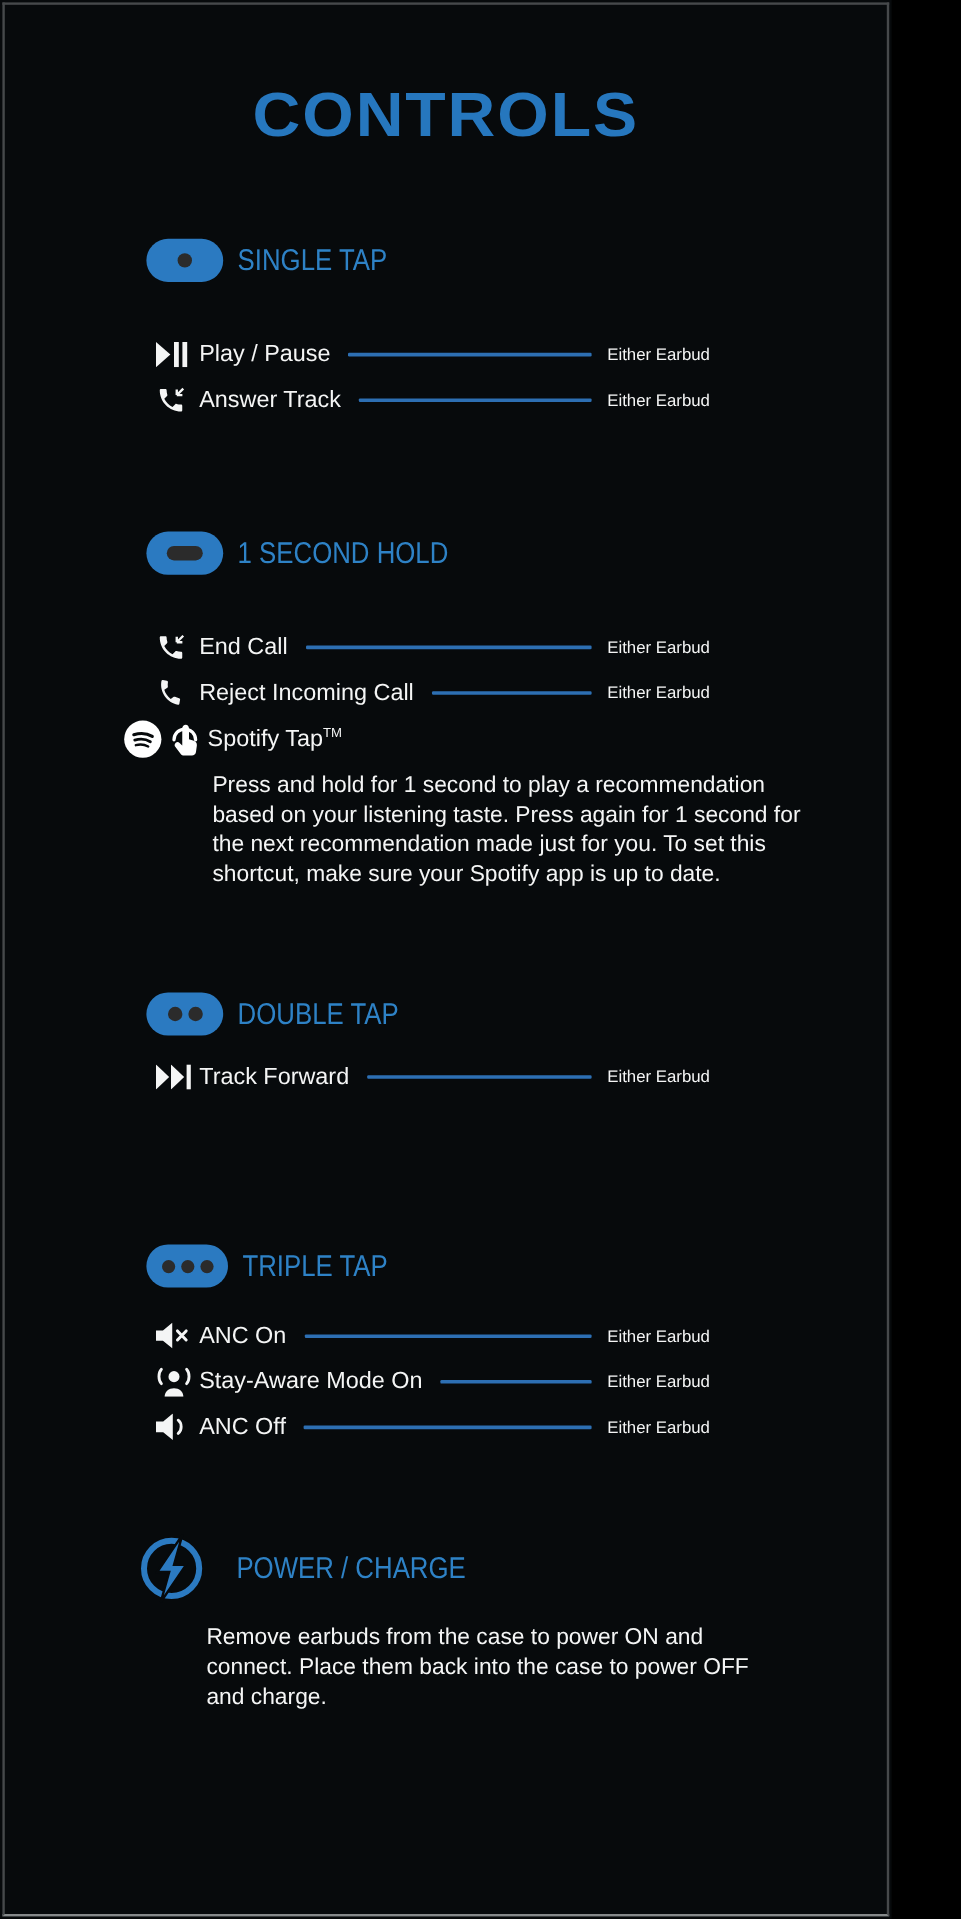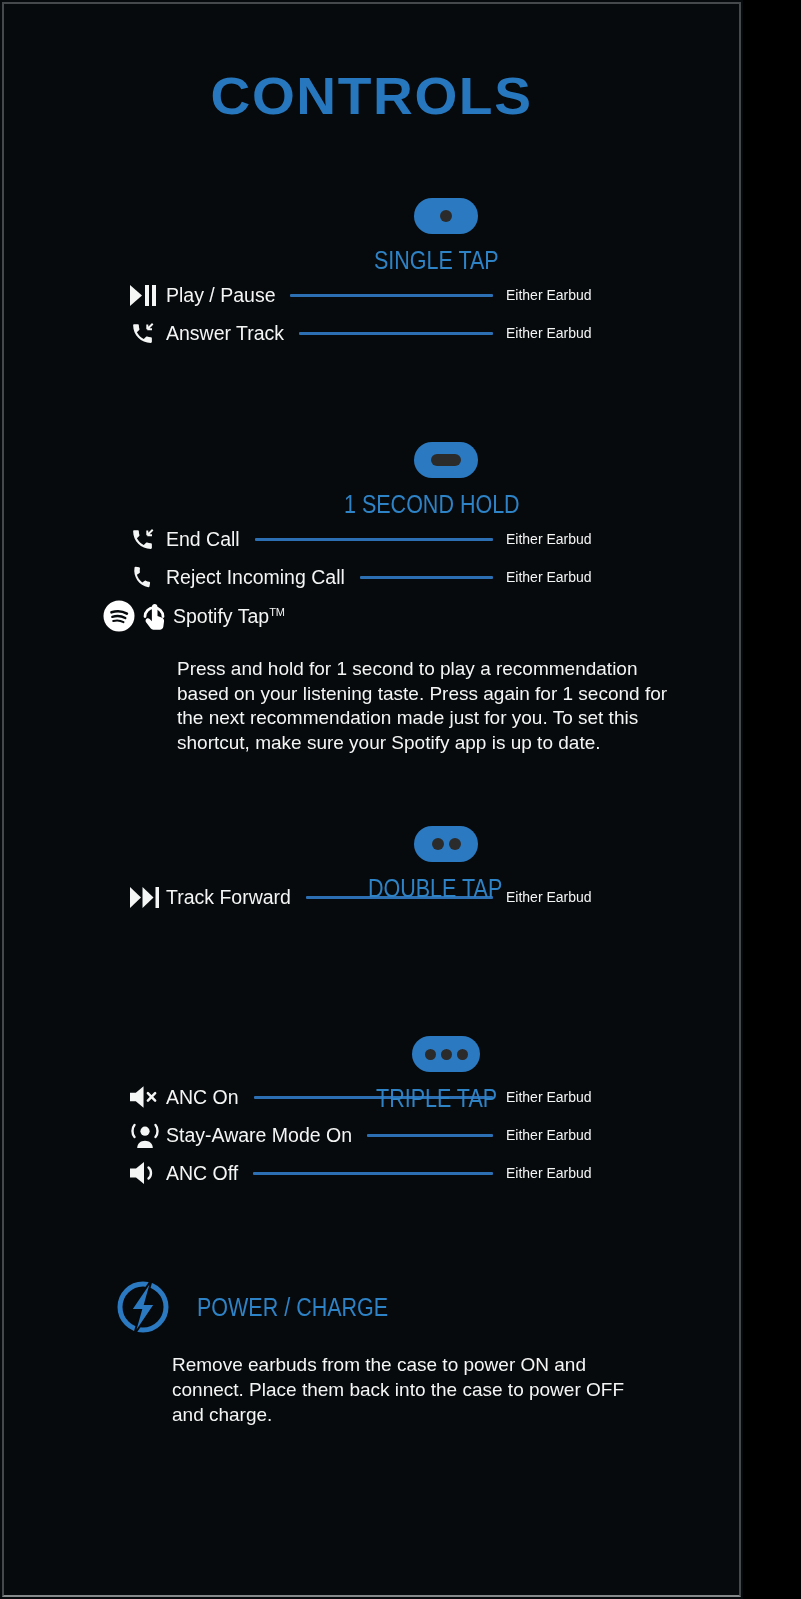--- a/index.html
+++ b/index.html
@@ -15,21 +15,21 @@
     border-bottom-color:#85898a;
     pointer-events:none;
   }
   .title {
     position:absolute; top:66px; left:0; width:100%;
     text-align:center; font-weight:bold; font-size:52px;
     letter-spacing:1.5px; color:#2677be;
     transform:scaleX(1.06);
   }
   .section { position:absolute; left:122px; width:648px; }
-  .sec-head { display:flex; align-items:center; height:38px; gap:12px;flex-direction:column; }
+  .sec-head { display:flex; align-items:center; height:38px; gap:12px; }
   .pill {
     width:64px; height:36px; border-radius:18px; background:#2b7ac1;
     display:flex; align-items:center; justify-content:center; gap:5px;
     flex:0 0 auto;
   }
   .pill-wide { width:68px; }
   .pill .dot { width:12px; height:12px; border-radius:50%; background:#2b2b2b; }
   .pill .dot-sm { width:11px; height:11px; border-radius:50%; background:#2b2b2b; }
   .pill .dash { width:30px; height:12px; border-radius:6px; background:#2b2b2b; }
   .sec-title {
@@ -39,21 +39,21 @@
   .rows { margin-left:8px; width:520px;margin-top:40px; }
   .row { display:flex; align-items:center; height:38px; }
   .row-tall { height:40px; }
   .ricon { flex:0 0 36px; display:flex; align-items:center; }
   .ricon-wide { flex:0 0 70px; margin-left:-27px; display:flex; align-items:center; gap:3px; }
   .rlabel { font-size:19.5px; white-space:nowrap; margin-right:15px; }
   .rlabel sup { font-size:11px; }
   .rline { flex:1; height:3px; background:#2d6fb3; margin-right:13px; border-radius:1px; }
   .rvalue { flex:0 0 144px; font-size:14px; white-space:nowrap; }
   .para { font-size:19px; line-height:24.5px; }
-  .spotify-para { margin:21px 0 0 55px; width:505px; }
+  .spotify-para { margin:7px 0 0 55px; width:505px; }
   .power-head { display:flex; align-items:center; gap:25px; height:60px; }
   .power-para { margin:15px 0 0 50px; width:462px; line-height:25px; }
   svg { display:block; }
 </style>
 </head>
 <body>
 
 <div class="page">
   <div class="frame"></div>
 
@@ -167,21 +167,21 @@
 
   <div class="section" style="top:1036px">
     <div class="sec-head">
       <div class="pill pill-wide">
           <span class="dot-sm"></span>
           <span class="dot-sm"></span>
           <span class="dot-sm"></span>
         </div>
       <div class="sec-title">TRIPLE TAP</div>
     </div>
-    <div class="rows" style="margin-top:4px">
+    <div class="rows" style="margin-top:20px">
       <div class="row">
         <span class="ricon">
           <svg width="29" height="22" viewBox="0 0 30 22" fill="#f4f5f5">
               <path d="M0 6.5 H6 L14 0 V22 L6 15.5 H0 Z"></path>
               <path d="M18.5 7 L26 14.8 M26 7 L18.5 14.8" stroke="#f4f5f5" stroke-width="2.6" fill="none" stroke-linecap="round"></path>
             </svg>
         </span>
         <span class="rlabel">ANC On</span>
         <span class="rline"></span>
         <span class="rvalue">Either Earbud</span>

